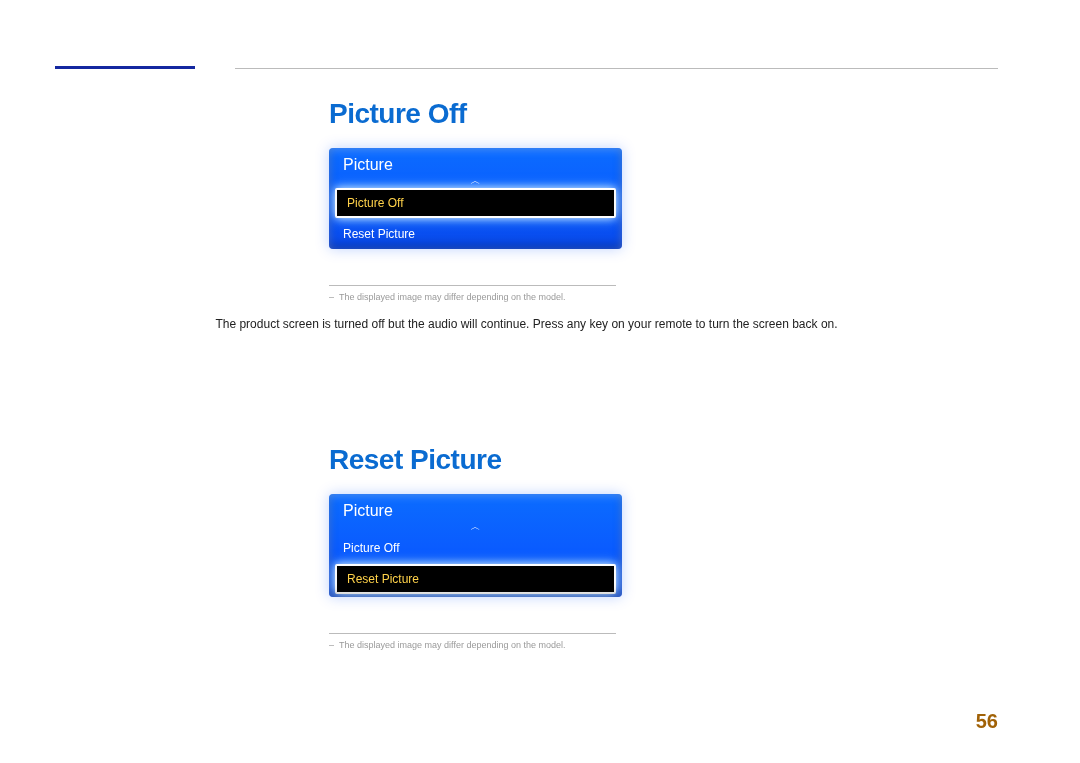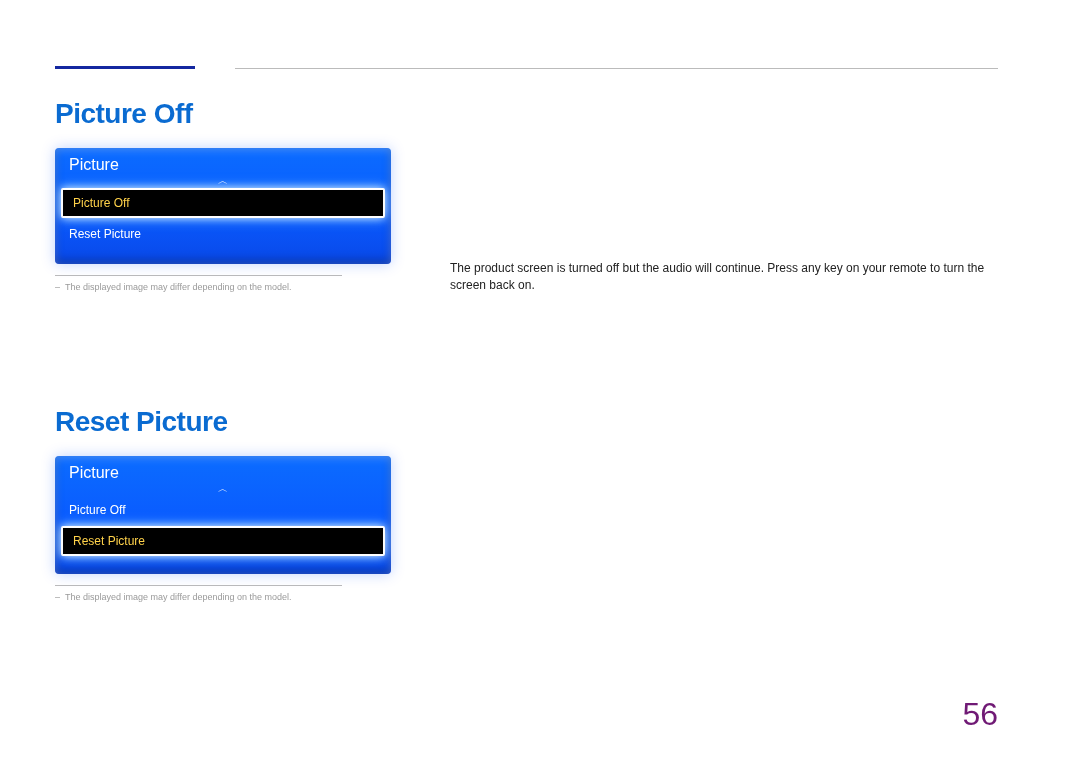--- a/index.html
+++ b/index.html
@@ -28,21 +28,22 @@
       top: 68px;
       left: 235px;
       right: 82px;
       height: 1px;
       background: #bbbbbb;
     }
     .section {
       position: relative;
       margin-top: 36px;
       display: flex;
-      align-items: flex-end;
+      align-items: center;
+      flex-direction: column;
     }
     .section-left {
       width: 395px;
       flex-shrink: 0;
     }
     .section-right {
       flex: 1;
       padding-top: 12px;
     }
     .section-heading {
@@ -51,27 +52,27 @@
       color: #0a6bd1;
       letter-spacing: -0.5px;
       margin-bottom: 18px;
     }
     .section-body {
       font-size: 12px;
       color: #222222;
       line-height: 1.4;
     }
     .menu-card {
-      width: 336px;
+      width: 293px;
       border-radius: 4px;
       background: linear-gradient(180deg, #0b6cff 0%, #0a5bff 55%, #0948e8 100%);
       box-shadow: 0 0 14px rgba(0, 80, 255, 0.25);
       overflow: hidden;
       position: relative;
-      padding-bottom: 16px;
+      padding-bottom: 1px;
     }
     .menu-card::before {
       content: "";
       position: absolute;
       inset: 0;
       border-radius: 4px;
       box-shadow: inset 0 2px 8px rgba(255,255,255,0.25), inset 0 -4px 10px rgba(0,0,0,0.25);
       pointer-events: none;
     }
     .menu-title {
@@ -96,21 +97,21 @@
     .menu-item.selected {
       margin: 2px 6px;
       padding: 6px 10px;
       background: #000000;
       border: 2px solid #ffffff;
       border-radius: 2px;
       color: #ffd24a;
       box-shadow: 0 0 8px rgba(255,255,255,0.8), 0 0 14px rgba(90,180,255,0.9);
     }
     .footnote-block {
-      margin-top: 11px;
+      margin-top: 36px;
       width: 287px;
     }
     .footnote-rule {
       width: 100%;
       height: 1px;
       background: #bbbbbb;
       margin-bottom: 6px;
     }
     .footnote-text {
       font-size: 9px;
@@ -122,23 +123,23 @@
     .footnote-text::before {
       content: "–";
       position: absolute;
       left: 0;
       top: 0;
     }
     .page-number {
       position: absolute;
       right: 82px;
       bottom: 30px;
-      font-size: 32px;
-      color: #701a75;
-      font-weight: 400;
+      font-size: 20px;
+      color: #a16207;
+      font-weight: 700;
     }
     .section2 {
       margin-top: 112px;
     }
   </style>
 </head>
 <body>
 
 <div class="top-rule-short"></div>
 <div class="top-rule-long"></div>

